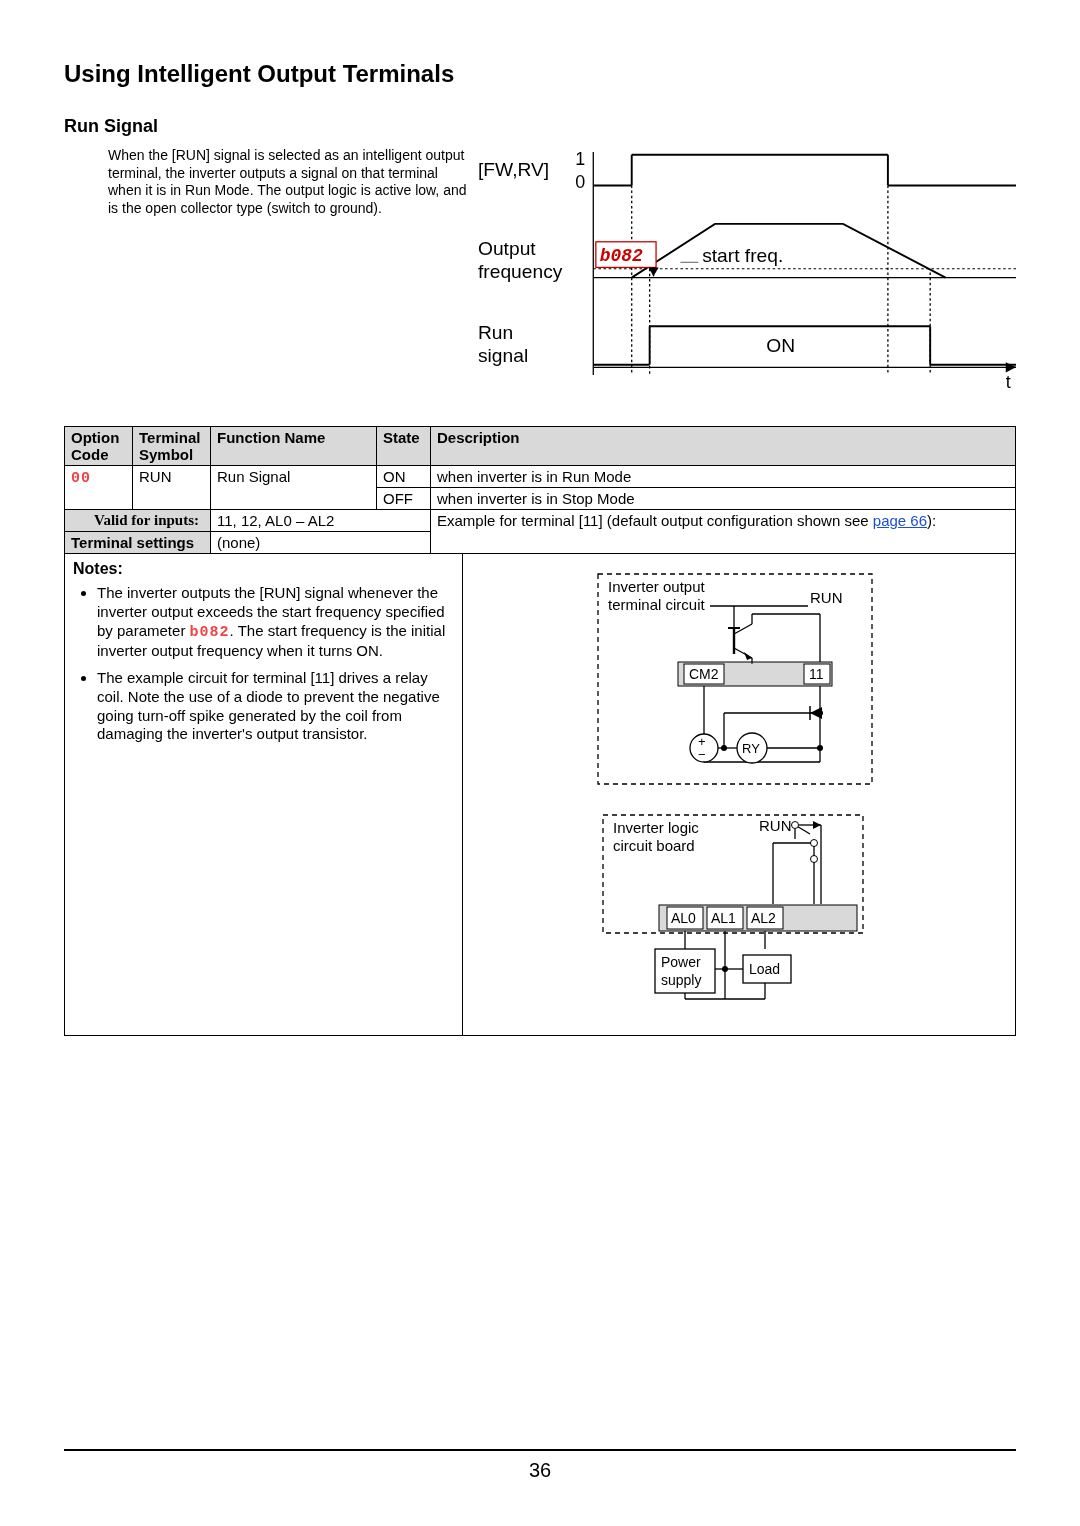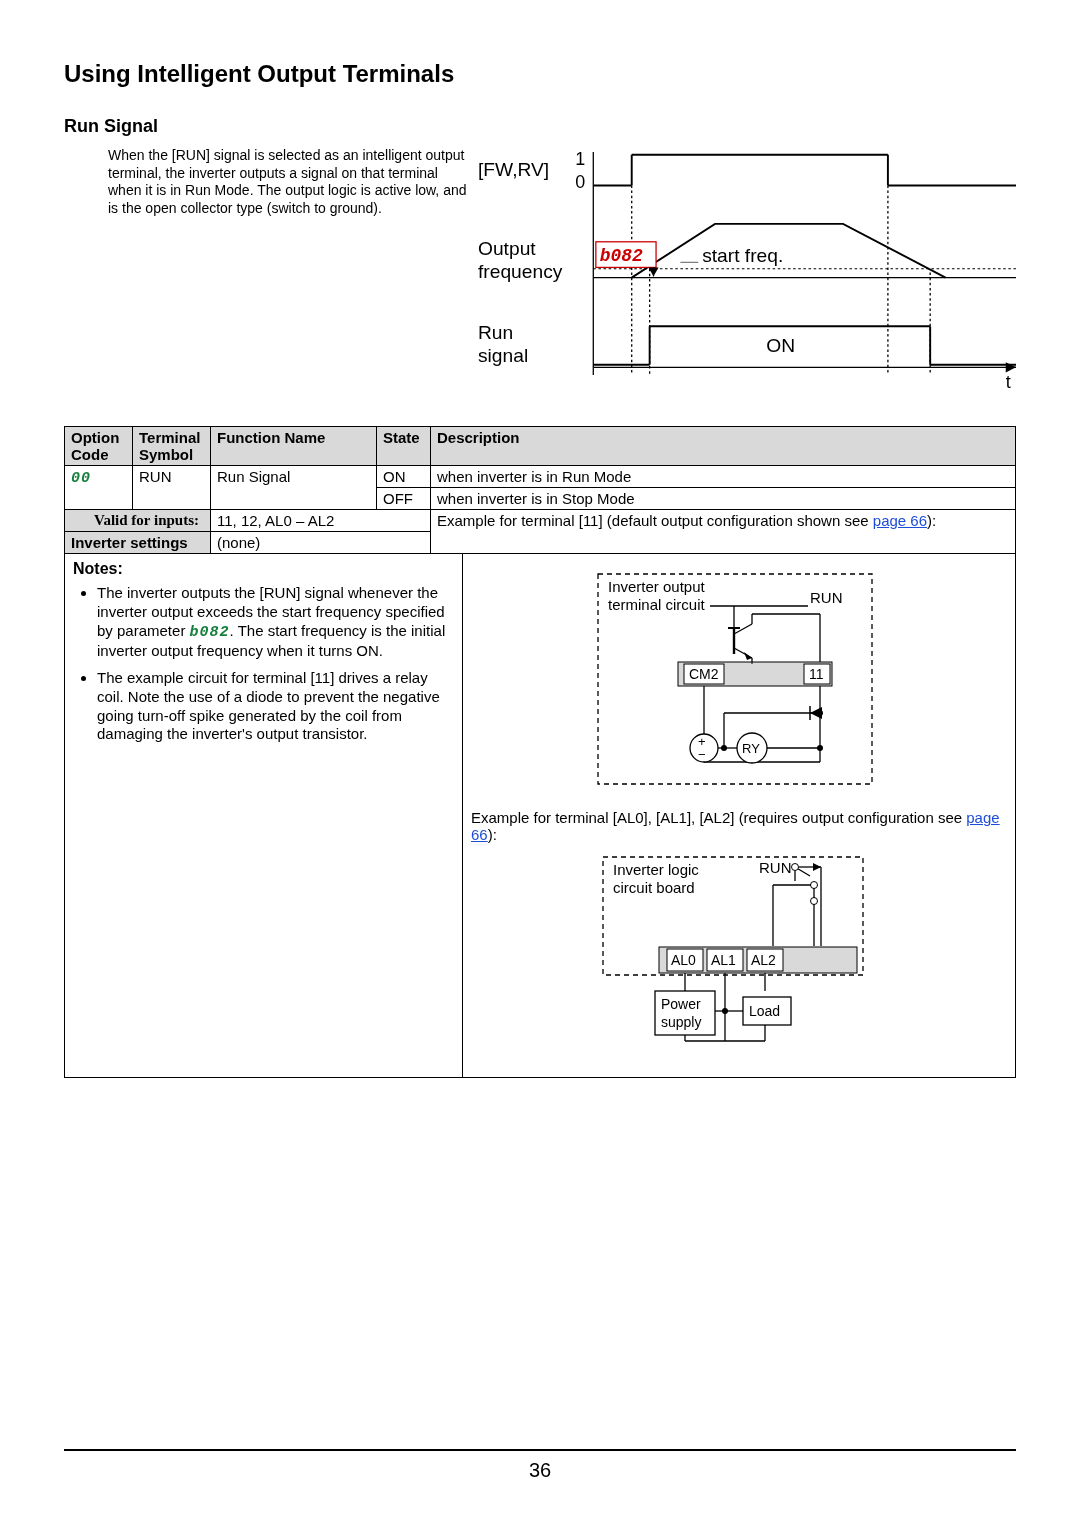--- a/index.html
+++ b/index.html
@@ -28,21 +28,21 @@
     border: 1.5px solid #000;
     padding: 2px 6px;
     vertical-align: top;
     text-align: left;
   }
   table.main th {
     background: #d9d9d9;
     font-weight: bold;
     text-align: left;
   }
-  .seg-font { font-family: 'Courier New', monospace; color: #15803d; font-weight: bold; letter-spacing: 1px; font-style: italic;}
+  .seg-font { font-family: 'Courier New', monospace; color: #ef4444; font-weight: bold; letter-spacing: 1px; }
   .link { color: #1d4ed8; text-decoration: underline; }
   .notes-label { font-weight: bold; }
   ul.notes { margin: 6px 0 0 10px; padding-left: 14px; font-size: 15px; }
   ul.notes li { margin-bottom: 8px; line-height: 1.25; }
   .bottom-row { display: flex; }
   .notes-col { flex: 0 0 398px; border-left:1.5px solid #000; border-bottom:1.5px solid #000; padding:6px 8px 6px 8px; }
   .diag-col { flex: 1; border:1.5px solid #000; border-top:none; padding:6px 8px 10px 8px; font-size:15px; }
   .footer { position: absolute; bottom: 44px; left:64px; right:64px; border-top:2px solid #000; text-align:center; padding-top:8px; font-size:20px;}
   .circuit-box { margin: 8px auto 16px auto; text-align:left; }
   .ctr { text-align:center;}
@@ -131,21 +131,21 @@
     <td>when inverter is in Stop Mode</td>
   </tr>
   <tr>
     <th colspan="2" style="text-align:center; padding-left:24px;font-family:Liberation Serif, serif;">Valid for inputs:</th>
     <td colspan="2">11, 12, AL0 – AL2</td>
     <td rowspan="2">
       <span>Example for terminal [11] (default output configuration shown see </span><span class="link">page 66</span><span>):</span>
     </td>
   </tr>
   <tr>
-    <th colspan="2" style="text-align:left; padding-left:6px;">Inverter settings</th>
+    <th colspan="2" style="text-align:left; padding-left:6px;">Terminal settings</th>
     <td colspan="2">(none)</td>
   </tr>
 </tbody>
   </table>
 
 <div class="bottom-row">
   <div class="notes-col">
     <span class="notes-label">Notes:</span>
     <ul class="notes">
       <li>
@@ -201,23 +201,20 @@
         <line x1="140" y1="145" x2="236" y2="145" stroke="#000" stroke-width="1.3"></line>
         <circle cx="236" cy="145" r="3" fill="#000"></circle>
         <line x1="140" y1="145" x2="140" y2="180" stroke="#000" stroke-width="1.3"></line>
         <circle cx="140" cy="180" r="3" fill="#000"></circle>
         <polygon points="226,145 238,139 238,151" fill="#000"></polygon>
         <line x1="226" y1="138" x2="226" y2="152" stroke="#000" stroke-width="1.5"></line>
         <line x1="168" y1="94" x2="168" y2="96" stroke="#000"></line>
       </svg>
     </div>
 
-    <div style="margin-bottom:8px;">
-      <span>Example for terminal [AL0], [AL1], [AL2] (requires output configuration see </span><span class="link">page 66</span><span>):</span>
-    </div>
 
     <div class="circuit-box">
       <svg width="300" height="200" viewBox="0 0 300 200" style="display:block;margin:0 auto;">
         <rect x="14" y="6" width="260" height="118" fill="none" stroke="#000" stroke-width="1.3" stroke-dasharray="5,4"></rect>
         <text x="24" y="24" font-size="15">Inverter logic</text>
         <text x="24" y="42" font-size="15">circuit board</text>
         <text x="170" y="22" font-size="15">RUN</text>
 
         <line x1="206" y1="16" x2="221" y2="25" stroke="#000" stroke-width="1.3"></line>
         <circle cx="206" cy="16" r="3.5" fill="#fff" stroke="#000"></circle>

